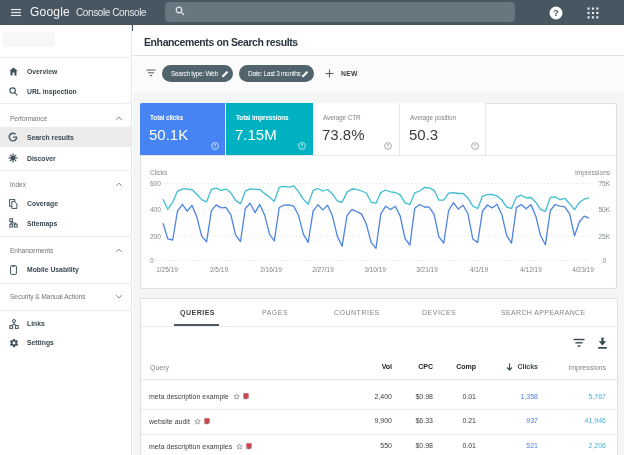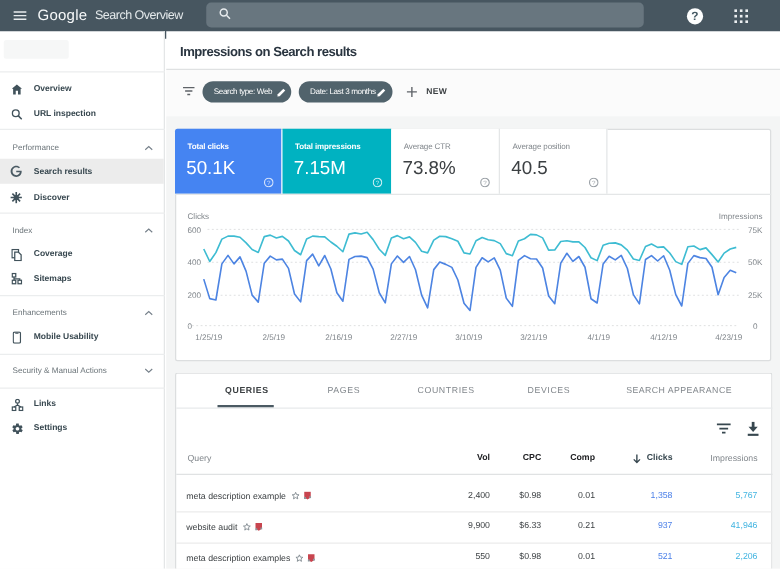--- a/index.html
+++ b/index.html
@@ -13,21 +13,21 @@
 <div class="abs" style="left:0;top:0;width:624px;height:31px;background:#475660;">
 
   <svg class="abs" style="left:10px;top:7px;" width="12" height="11" viewBox="0 0 14 13">
     <g stroke="#e8ecee" stroke-width="1.4">
       <line x1="1" y1="3" x2="13" y2="3"></line>
         <line x1="1" y1="6.5" x2="13" y2="6.5"></line>
         <line x1="1" y1="10" x2="13" y2="10"></line>
     </g>
   </svg>
   <div class="abs" style="left:30px;top:5px;font-size:12px;color:#f7f9fa;font-weight:500;letter-spacing:0.2px;">Google</div>
-  <div class="abs" style="left:76px;top:7px;font-size:10px;color:#e4e9eb;letter-spacing:-0.4px;">Search Overview</div>
+  <div class="abs" style="left:76px;top:7px;font-size:10px;color:#e4e9eb;letter-spacing:-0.4px;">Console Console</div>
 
   <div class="abs" style="left:165px;top:2px;width:350px;height:20px;background:#68767f;border-radius:4px;"></div>
   <svg class="abs" style="left:175px;top:6px;" width="10" height="10" viewBox="0 0 10 10">
     <circle cx="4" cy="4" r="2.8" fill="none" stroke="#e8ecee" stroke-width="1.2"></circle>
     <line x1="6.2" y1="6.2" x2="9" y2="9" stroke="#e8ecee" stroke-width="1.2"></line>
   </svg>
 
   <svg class="abs" style="left:549px;top:5.5px;" width="14" height="14" viewBox="0 0 14 14">
     <circle cx="7" cy="7" r="6.5" fill="#fdfefe"></circle>
     <text x="7" y="10.4" font-size="9.5" font-weight="bold" fill="#455a64" text-anchor="middle" font-family="Liberation Sans">?</text>
@@ -137,21 +137,21 @@
   </svg>
   <div class="abs" style="left:27px;top:295px;font-size:6.8px;font-weight:bold;color:#37474f;">Links</div>
 
   <svg class="abs" style="left:9px;top:313px;" width="10" height="10" viewBox="0 0 24 24">
     <path d="M19.4 13 c0-.3.1-.6.1-1 s0-.7-.1-1 l2.1-1.6 c.2-.2.2-.4.1-.6 l-2-3.5 c-.1-.2-.4-.3-.6-.2 l-2.5 1 c-.5-.4-1.1-.7-1.7-1 l-.4-2.6 c0-.2-.2-.4-.5-.4 h-4 c-.2 0-.4.2-.5.4 l-.4 2.6 c-.6.2-1.2.6-1.7 1 l-2.5-1 c-.2-.1-.5 0-.6.2 l-2 3.5 c-.1.2-.1.5.1.6 L4.6 11 c0 .3-.1.6-.1 1 s0 .7.1 1 l-2.1 1.6 c-.2.2-.2.4-.1.6 l2 3.5 c.1.2.4.3.6.2 l2.5-1 c.5.4 1.1.7 1.7 1 l.4 2.6 c0 .2.2.4.5.4 h4 c.2 0 .4-.2.5-.4 l.4-2.6 c.6-.2 1.2-.6 1.7-1 l2.5 1 c.2.1.5 0 .6-.2 l2-3.5 c.1-.2.1-.5-.1-.6 Z M12 15.5 c-1.9 0-3.5-1.6-3.5-3.5 s1.6-3.5 3.5-3.5 3.5 1.6 3.5 3.5 -1.6 3.5-3.5 3.5 Z" fill="#41525b"></path>
   </svg>
   <div class="abs" style="left:27px;top:314px;font-size:6.8px;font-weight:bold;color:#37474f;">Settings</div>
 </div>
 
 <div class="abs" style="left:133px;top:25px;width:491px;height:30px;background:#fff;">
-  <div class="abs" style="left:11px;top:11px;font-size:10.5px;letter-spacing:-0.4px;font-weight:bold;color:#2a3540;">Impressions on Search results</div>
+  <div class="abs" style="left:11px;top:11px;font-size:10.5px;letter-spacing:-0.4px;font-weight:bold;color:#2a3540;">Enhancements on Search results</div>
 </div>
 <div class="abs" style="left:133px;top:55px;width:491px;border-top:1px solid #dfe1e2;"></div>
 
 <div class="abs" style="left:133px;top:56px;width:491px;height:37px;background:#fbfbfb;">
   <svg class="abs" style="left:13px;top:12px;" width="10" height="10" viewBox="0 0 12 10">
     <g stroke="#5f6368" stroke-width="1.3">
         <line x1="0.5" y1="1.5" x2="11.5" y2="1.5"></line>
         <line x1="2.5" y1="4.8" x2="9.5" y2="4.8"></line>
         <line x1="4.6" y1="8.1" x2="7.4" y2="8.1"></line>
       </g>
@@ -196,21 +196,21 @@
 <div class="abs" style="left:313px;top:103px;width:87px;height:52px;background:#fff;border-right:1px solid #e4e6e7;">
   <div class="abs" style="left:10px;top:11px;font-size:6.4px;color:#80868b;letter-spacing:-0.1px;">Average CTR</div>
   <div class="abs" style="left:9px;top:23px;font-size:15px;color:#3c4043;">73.8%</div>
   <svg class="abs" style="left:71px;top:39px;" width="8" height="8" viewBox="0 0 8 8">
       <circle cx="4" cy="4" r="3.4" fill="none" stroke="#9aa0a6" stroke-width="0.9"></circle>
       <text x="4" y="6" font-size="5" fill="#9aa0a6" text-anchor="middle" font-family="Liberation Sans">?</text>
     </svg>
 </div>
 <div class="abs" style="left:400px;top:103px;width:86px;height:52px;background:#fff;border-right:1px solid #e4e6e7;">
   <div class="abs" style="left:10px;top:11px;font-size:6.4px;color:#80868b;letter-spacing:-0.1px;">Average position</div>
-  <div class="abs" style="left:9px;top:23px;font-size:15px;color:#3c4043;">40.5</div>
+  <div class="abs" style="left:9px;top:23px;font-size:15px;color:#3c4043;">50.3</div>
   <svg class="abs" style="left:71px;top:39px;" width="8" height="8" viewBox="0 0 8 8">
       <circle cx="4" cy="4" r="3.4" fill="none" stroke="#9aa0a6" stroke-width="0.9"></circle>
       <text x="4" y="6" font-size="5" fill="#9aa0a6" text-anchor="middle" font-family="Liberation Sans">?</text>
     </svg>
 </div>
 <div class="abs" style="left:140px;top:155px;width:477px;border-top:1px solid #e4e6e7;"></div>
 
 <div class="abs" style="left:141px;top:155px;width:476px;height:135px;">
   <svg width="476" height="135" viewBox="141 155 476 135">
     <g font-family="Liberation Sans" font-size="6.5" fill="#80868b">

